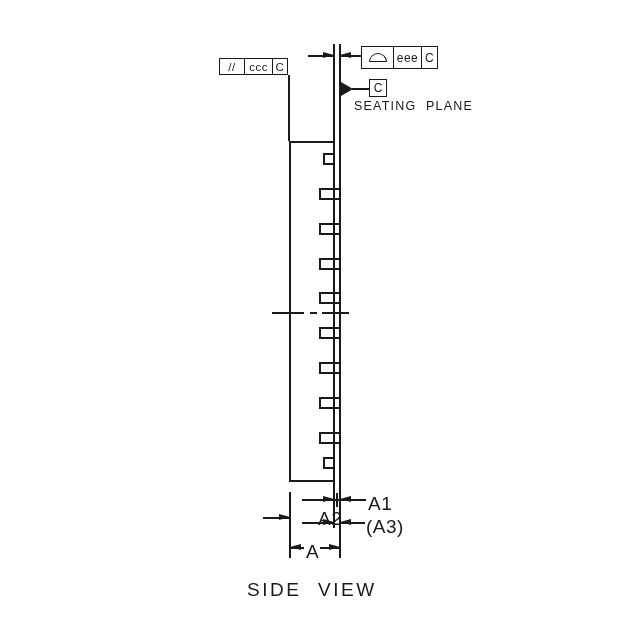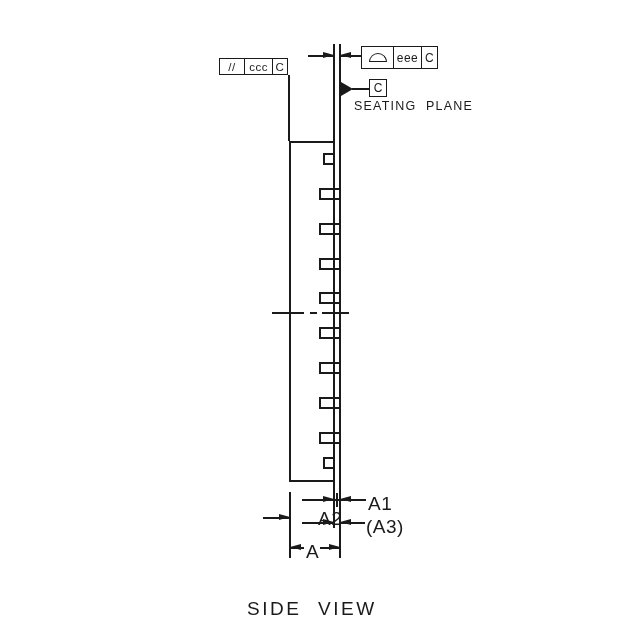--- a/index.html
+++ b/index.html
@@ -33,21 +33,21 @@
     display:flex;align-items:center;justify-content:center;font-size:12px;background:var(--bg);}
   .datum-tri{position:absolute;width:0;height:0;
     border-left:12px solid var(--line);
     border-top:7px solid transparent;border-bottom:7px solid transparent;}
   .body-rect{position:absolute;box-sizing:border-box;border:2px solid var(--line);background:var(--bg);}
   .lead-tab{position:absolute;left:319px;width:22px;height:12px;box-sizing:border-box;
     border:2px solid var(--line);border-right:none;background:transparent;z-index:4;}
   .lead-square{position:absolute;left:323px;width:12px;height:12px;box-sizing:border-box;
     border:2px solid var(--line);background:transparent;z-index:4;}
   .cl{position:absolute;height:1.5px;background:var(--line);top:312px;}
-  .caption{position:absolute;font-size:19px;letter-spacing:2.5px;word-spacing:9px;margin-top:19px;}
+  .caption{position:absolute;font-size:19px;letter-spacing:2.5px;word-spacing:9px;}
   .splabel{position:absolute;font-size:12.5px;letter-spacing:1.2px;word-spacing:5px;}
 </style>
 </head>
 <body>
 
 <div id="canvas">
 
   <div class="fcf" style="left:219px;top:58px;width:69px;height:17px;">
     <div class="cell" style="width:24px;">//</div>
     <div class="cell" style="flex:1;">ccc</div>

